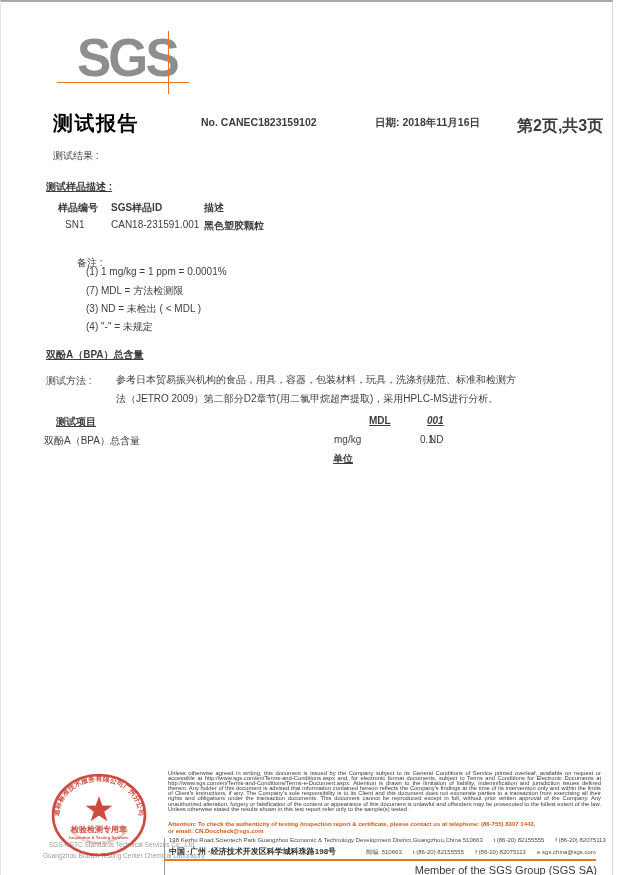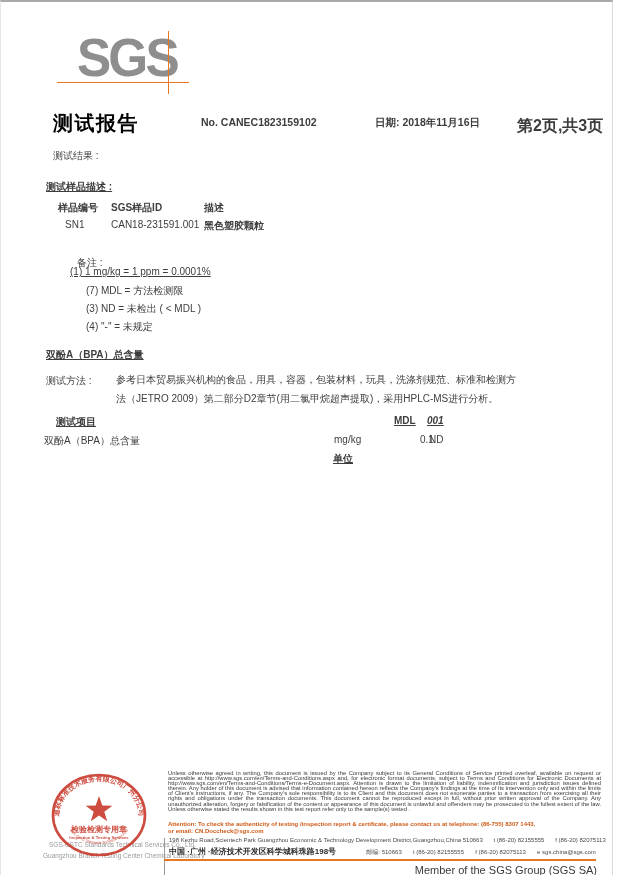--- a/index.html
+++ b/index.html
@@ -23,32 +23,32 @@
   .body-text { font-size:10px; }
   .results-label { left:52px; top:147px; }
   .sample-title { left:45px; top:178px; font-weight:bold; text-decoration:underline; }
   .st-h1 { left:57px;  top:199px; font-weight:bold; }
   .st-h2 { left:110px; top:199px; font-weight:bold; }
   .st-h3 { left:203px; top:199px; font-weight:bold; }
   .st-v1 { left:64px;  top:217px; }
   .st-v2 { left:110px; top:217px; }
   .st-v3 { left:203px; top:217px;font-weight:bold; }
   .remarks-label { left:45px; top:254px;margin-left:31px; }
-  .rk-0 { left:69px; top:264px;text-decoration:underline; }
+  .rk-0 { left:85px; top:264px; }
   .rk-1 { left:85px; top:282px; }
   .rk-2 { left:85px; top:300px; }
   .rk-3 { left:85px; top:318px; }
   .bpa-title { left:45px; top:346px; font-weight:bold; text-decoration:underline; }
   .method-label { left:45px; top:372px; }
   .method-l1 { left:115px; top:371px; }
   .method-l2 { left:115px; top:390px; }
   .rt-head { top:413px; font-weight:bold; text-decoration:underline; }
   .rt-c1 { left:55px; }
   .rt-c2 { left:332px;margin-top:37px; }
-  .rt-c3 { left:393px;text-align:right; }
+  .rt-c3 { left:368px;text-align:right; }
   .rt-c4 { left:426px; font-style:italic; }
   .rt-row { top:432px; }
   .rt-r1 { left:43px; }
   .rt-r2 { left:333px; }
   .rt-r3 { left:385px;padding-left:34px; }
   .rt-r4 { left:428px; }
   
   .company-1 { left:48px; top:839px; font-size:6.5px; color:#9b9b9b; }
   .company-2 { left:42px; top:850px; font-size:6.5px; color:#9b9b9b; }
   .stamp { left:49px; top:770px; width:98px; height:86px; opacity:0.9; z-index:3; }

